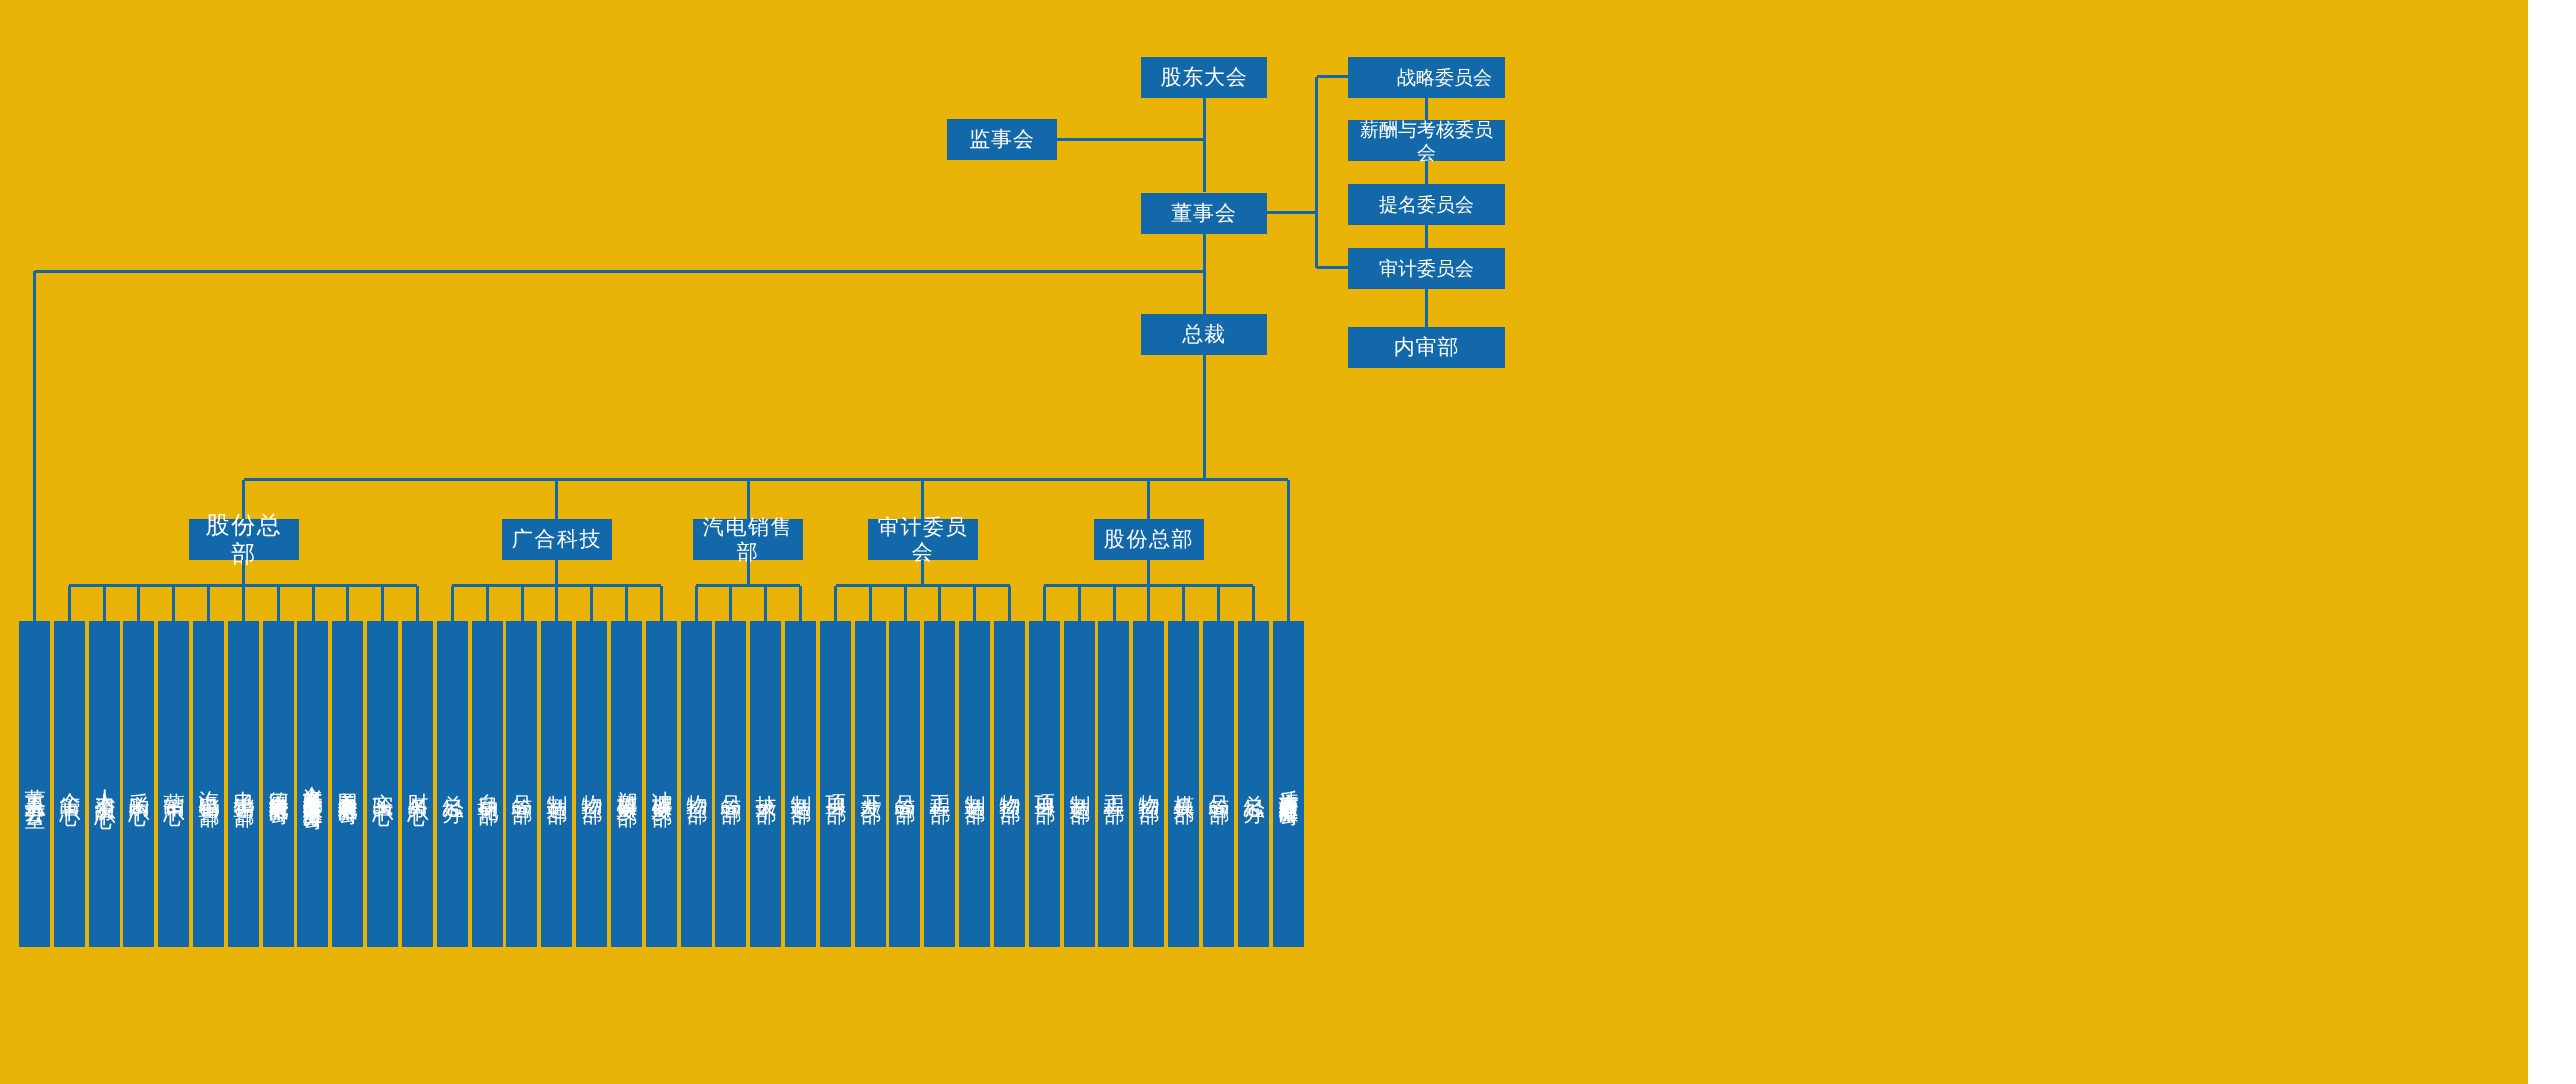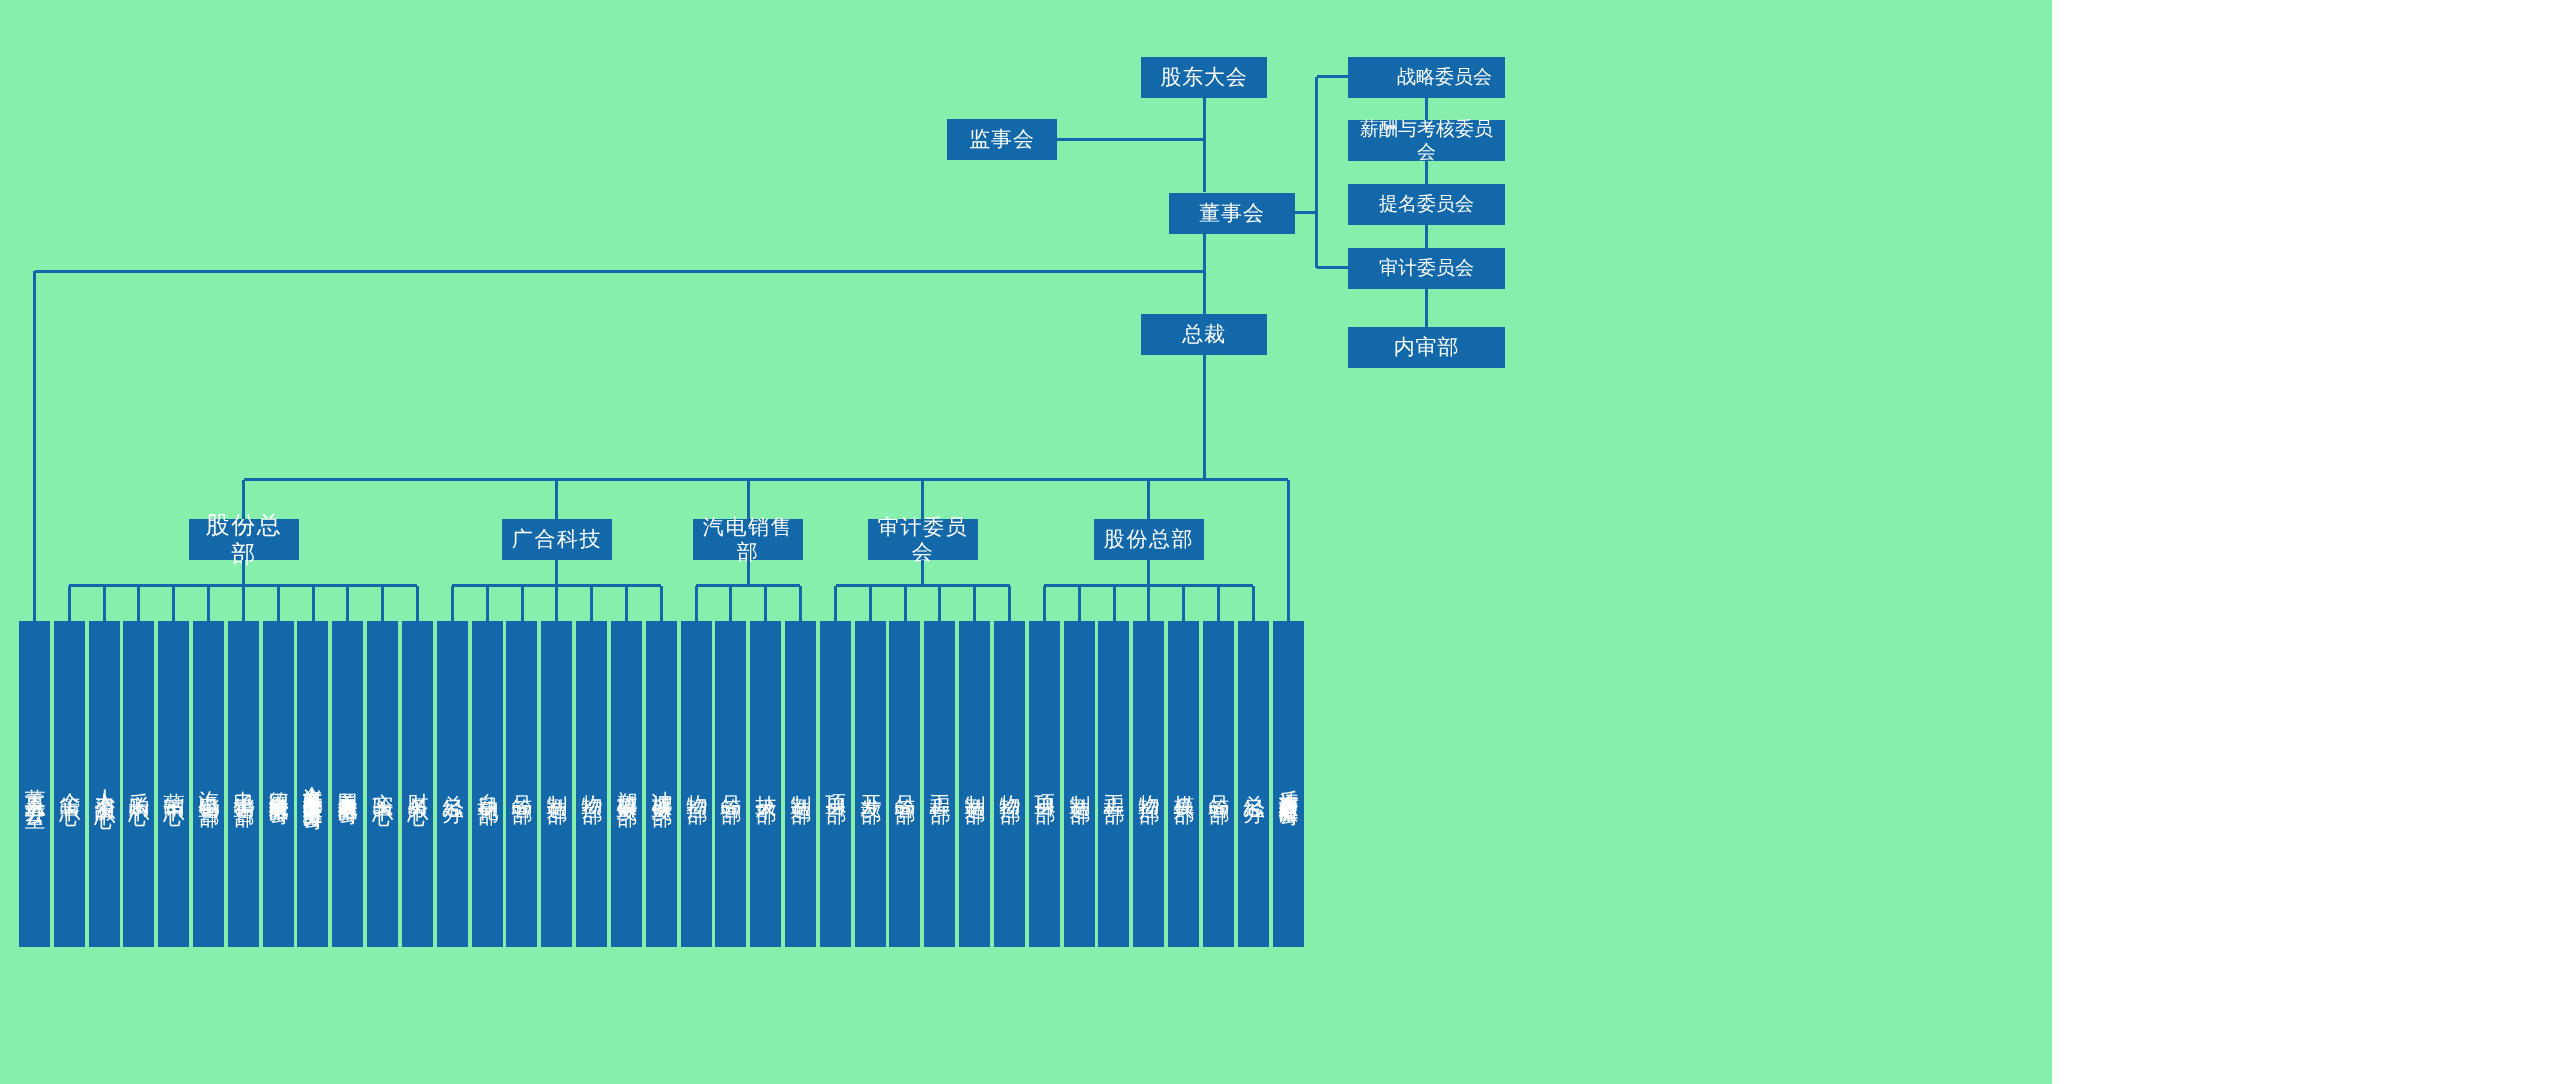--- a/index.html
+++ b/index.html
@@ -2,25 +2,24 @@
 <html style="font-size:12.6px"><head>
 <meta charset="utf-8">
 <style>
   html,body{margin:0;padding:0;background:#ffffff;}
   body{
     font-family:"DejaVu Sans","Liberation Sans",sans-serif;
     -webkit-font-smoothing:antialiased;
   }
   #chart{
     position:relative;
-    width:2052px;
+    width:2528px;
     height:1085px;
-    background:#86efac;
+    background:#eab308;
     overflow:hidden;
-    font-family:Liberation Serif, serif;
   }
   
   .node{
     position:absolute;
     background:#1268A8;
     color:#ffffff;
     box-sizing:border-box;
     display:flex;
     align-items:center;
     justify-content:center;
@@ -51,21 +50,21 @@
 <body>
 
 <div id="chart">
     <div class="node h" style="left: 1141px; top: 57px; width: 126px; height: 41px; background: rgb(18, 104, 168);">
       <span>股东大会</span>
     </div>
     <div class="node h" style="left: 947px; top: 119px; width: 110px; height: 41px; background: rgb(18, 104, 168);">
       <span>监事会</span>
     </div>
     <div class="line hline" style="left: 1057px; top: 138px; width: 147px; background: rgb(18, 104, 168);"></div>
-    <div class="node h" style="left: 1141px; top: 193px; width: 126px; height: 41px; background: rgb(18, 104, 168); margin-left: 28px;">
+    <div class="node h" style="left: 1141px; top: 193px; width: 126px; height: 41px; background: rgb(18, 104, 168);">
       <span>董事会</span>
     </div>
     <div class="line vline" style="left: 1203px; top: 97px; height: 95px; background: rgb(18, 104, 168);"></div>
     <div class="node h" style="left: 1348px; top: 57px; width: 157px; height: 41px; background: rgb(18, 104, 168); font-size: 19px; letter-spacing: 0px; padding-left: 44px;">
       <span>战略委员会</span>
     </div>
     <div class="node h" style="left: 1348px; top: 120px; width: 157px; height: 41px; background: rgb(18, 104, 168); font-size: 19px; letter-spacing: 0px;">
       <span>薪酬与考核委员会</span>
     </div>
     <div class="node h" style="left: 1348px; top: 184px; width: 157px; height: 41px; background: rgb(18, 104, 168); font-size: 19px; letter-spacing: 0px;">

